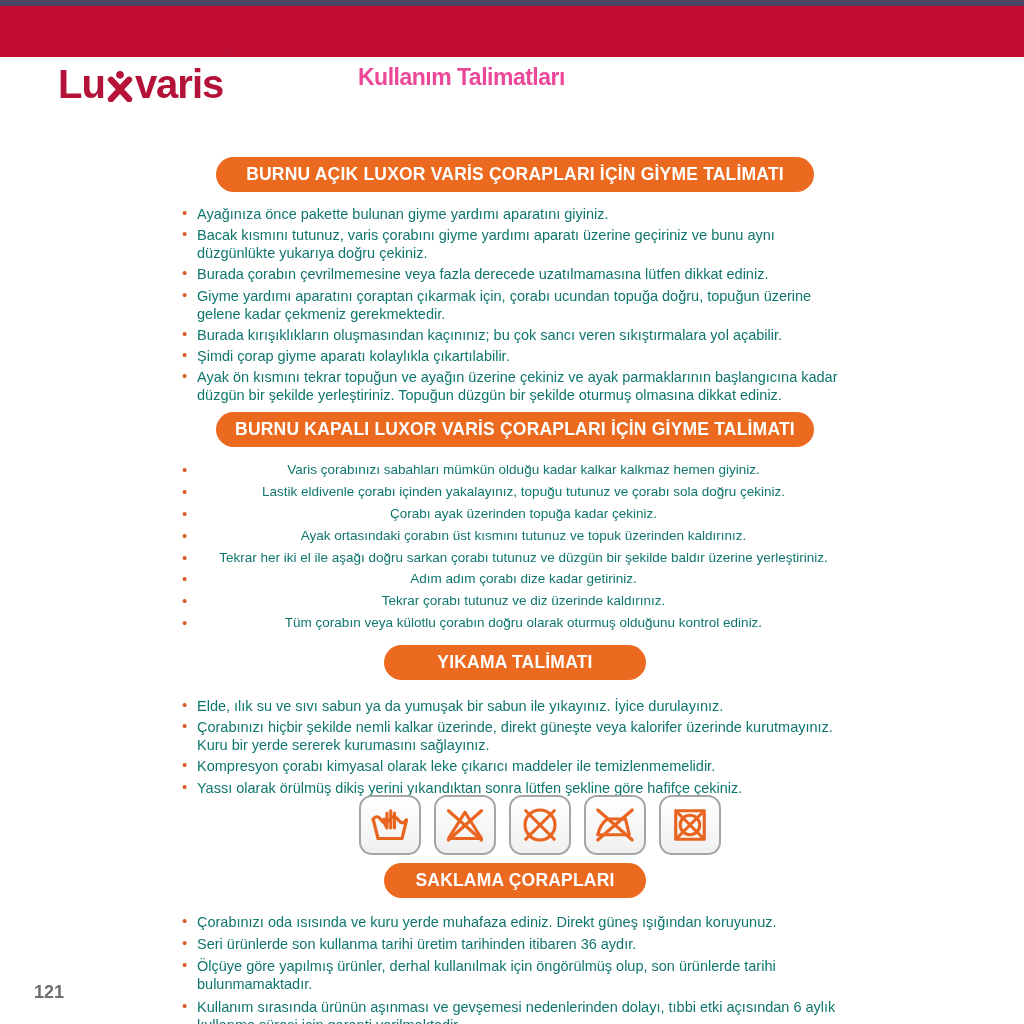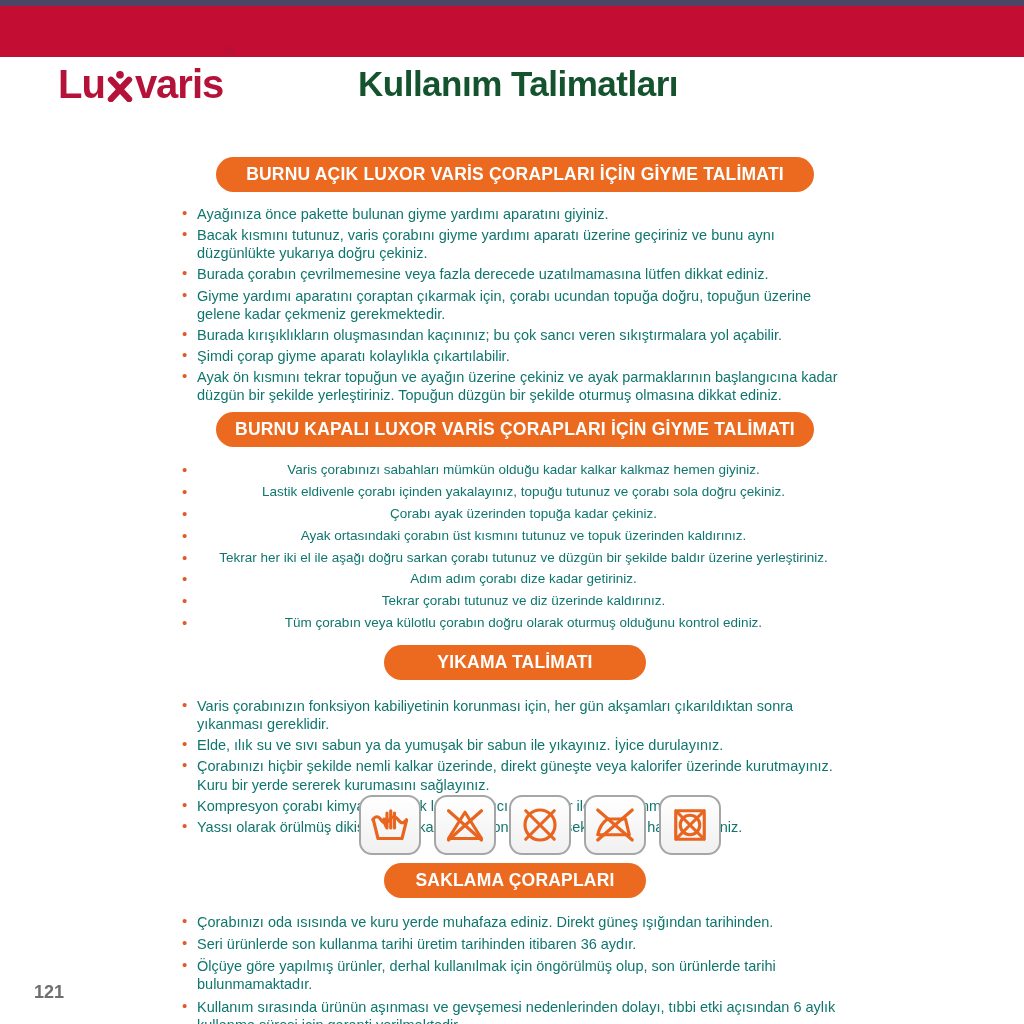--- a/index.html
+++ b/index.html
@@ -10,21 +10,21 @@
     position:relative;
     overflow:hidden;
   }
   .top-strip { position:absolute; top:0; left:0; width:100%; height:6px; background:#4c4664; }
   .band { position:absolute; top:6px; left:0; width:100%; height:51px; background:#c30d33; }
 
   .logo { position:absolute; left:58px; top:62px; display:flex; color:#b41239; font-weight:bold; font-size:40px; letter-spacing:-1px; }
   .logo .ribbon-x { margin:4px 1px 0 1px; }
   .logo sup { font-size:12px; margin-left:2px; margin-top:-18px; }
 
-  .page-title { position:absolute; left:358px; top:64px; color:#14532d; font-weight:bold; font-size:35px; letter-spacing:-0.5px; }
+  .page-title { position:absolute; left:358px; top:64px; color:#ec4899; font-weight:bold; font-size:23px; letter-spacing:-0.5px; }
 
   .section { position:absolute; left:180px; width:670px; }
   .sec1 { top:157px; }
   .sec2 { top:412px; }
   .sec3 { top:645px; }
   .sec4 { top:863px; }
 
   .pill {
     display:block; margin:0 auto;
     background:#ec6a1f; color:#ffffff;
@@ -112,21 +112,20 @@
     <li>Tekrar her iki el ile aşağı doğru sarkan çorabı tutunuz ve düzgün bir şekilde baldır üzerine yerleştiriniz.</li>
     <li>Adım adım çorabı dize kadar getiriniz.</li>
     <li>Tekrar çorabı tutunuz ve diz üzerinde kaldırınız.</li>
     <li>Tüm çorabın veya külotlu çorabın doğru olarak oturmuş olduğunu kontrol ediniz.</li>
   </ul>
 </div>
 
 <div class="section sec3">
   <div class="pill pill-narrow">YIKAMA TALİMATI</div>
   <ul class="bullets">
-    <li>Varis çorabınızın fonksiyon kabiliyetinin korunması için, her gün akşamları çıkarıldıktan sonra yıkanması  gereklidir.</li>
     <li>Elde, ılık su ve sıvı sabun ya da yumuşak bir sabun ile yıkayınız. İyice durulayınız.</li>
     <li>Çorabınızı hiçbir şekilde nemli kalkar üzerinde, direkt  güneşte veya kalorifer üzerinde kurutmayınız. Kuru bir yerde sererek kurumasını sağlayınız.</li>
     <li>Kompresyon çorabı kimyasal olarak leke çıkarıcı maddeler ile temizlenmemelidir.</li>
     <li>Yassı olarak örülmüş dikiş yerini yıkandıktan sonra lütfen şekline göre hafifçe çekiniz.</li>
   </ul>
 </div>
 
 <div class="icons-row">
   <div class="care-tile">
     <svg viewBox="0 0 64 64">
@@ -158,20 +157,20 @@
       <rect class="care-glyph" x="13" y="13" width="38" height="38" rx="3"></rect>
       <circle class="care-glyph" cx="32" cy="32" r="13"></circle>
       <path class="care-glyph" d="M13 13 L51 51 M51 13 L13 51"></path>
     </svg>
   </div>
 </div>
 
 <div class="section sec4">
   <div class="pill pill-narrow">SAKLAMA ÇORAPLARI</div>
   <ul class="bullets">
-    <li>Çorabınızı oda ısısında ve kuru yerde muhafaza ediniz. Direkt güneş ışığından tarihinden.</li>
+    <li>Çorabınızı oda ısısında ve kuru yerde muhafaza ediniz. Direkt güneş ışığından koruyunuz.</li>
     <li>Seri ürünlerde son kullanma tarihi üretim tarihinden itibaren 36 aydır.</li>
     <li>Ölçüye göre yapılmış ürünler, derhal kullanılmak için öngörülmüş olup, son ürünlerde tarihi bulunmamaktadır.</li>
     <li>Kullanım sırasında ürünün aşınması ve gevşemesi nedenlerinden dolayı, tıbbi etki açısından 6 aylık kullanma süresi  için garanti verilmektedir.</li>
   </ul>
 </div>
 
 <div class="page-number">121</div>
 
 </body></html>

